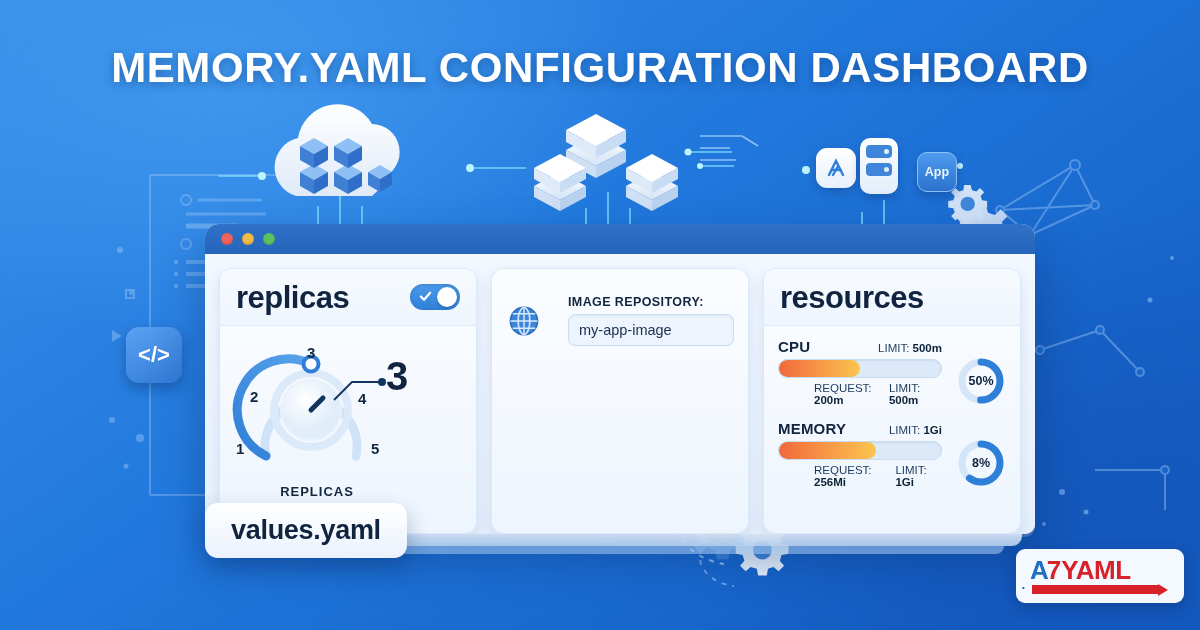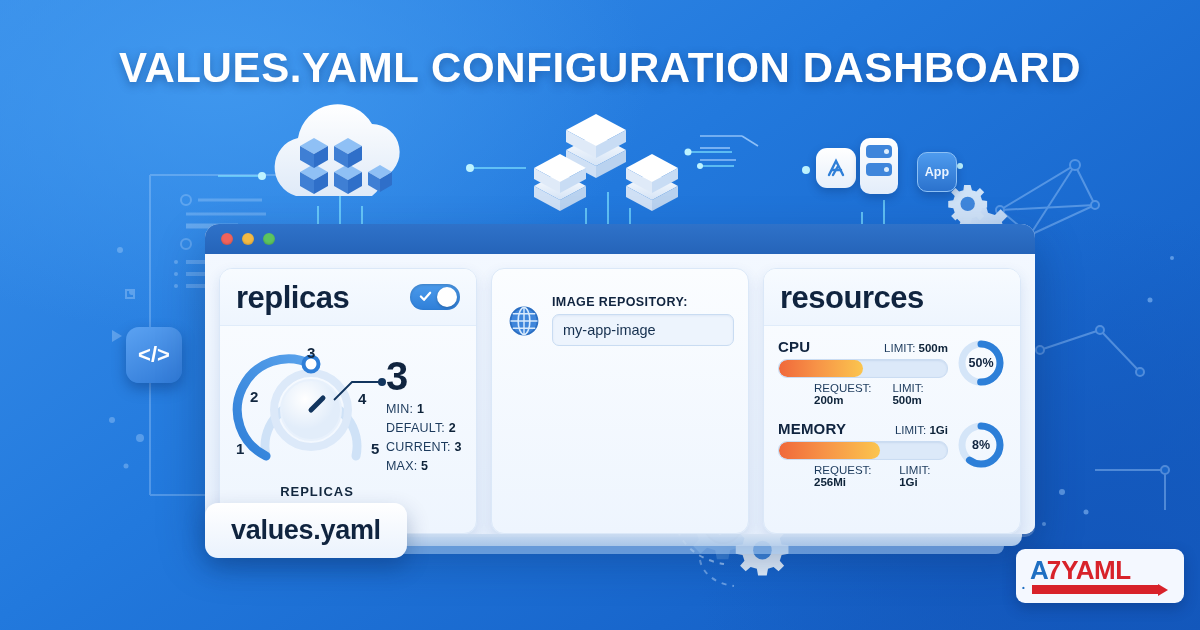--- a/index.html
+++ b/index.html
@@ -66,30 +66,30 @@
   .knobsvg{position:absolute;left:-4px;top:2px;}
   .scale-num{position:absolute;font-size:15px;font-weight:bold;color:#11263f;}
   .replicas-caption{position:absolute;left:8px;top:148px;width:150px;text-align:center;
     font-size:13px;font-weight:bold;letter-spacing:1px;color:#13283f;}
   .bigval{position:absolute;left:152px;top:20px;font-size:40px;font-weight:bold;color:#10243f;line-height:1;}
   .stats{position:absolute;left:152px;top:66px;}
   .stats div{font-size:12.5px;color:#1c3a5c;margin-bottom:5px;letter-spacing:.2px;}
   .stats b{color:#0d2238;}
 
   
-  .fieldrow{display:flex;align-items:center;gap:10px;margin-top:4px;}
+  .fieldrow{display:flex;align-items:center;gap:26px;margin-top:4px;}
   .ficon{width:36px;height:36px;flex:none;}
   .fcol{flex:1;min-width:0;}
   .flabel{font-size:12.5px;font-weight:bold;color:#10243f;letter-spacing:.4px;margin-bottom:5px;}
   .finput{height:30px;border-radius:7px;border:1px solid #c9dcf2;background:#edf4fd;
     display:flex;align-items:center;padding:0 10px;font-size:14.5px;color:#16304f;
     box-shadow:inset 0 1px 2px rgba(40,90,160,.08);}
 
   
-  .res-block{display:flex;align-items:flex-start;gap:8px;margin-bottom:4px;}
+  .res-block{display:flex;align-items:flex-end;gap:14px;margin-bottom:4px;}
   .res-main{flex:1;min-width:0;}
   .res-top{display:flex;justify-content:space-between;align-items:baseline;margin-bottom:4px;}
   .res-name{font-size:15px;font-weight:bold;color:#10243f;letter-spacing:.2px;}
   .res-lim{font-size:11.5px;color:#1c3a5c;}
   .res-lim b{color:#0d2238;}
   .bar{height:17px;border-radius:9px;background:#dce9f9;border:1px solid #cadcf2;overflow:hidden;
     box-shadow:inset 0 1px 2px rgba(40,90,160,.10);}
   .bar .fill{height:100%;border-radius:9px;background:linear-gradient(90deg,#f0683a 0%,#f79347 45%,#fbc54e 100%);}
   .res-bot{display:flex;justify-content:space-between;margin-top:4px;padding-left:36px;}
   .res-bot span{font-size:11.5px;color:#1c3a5c;}
@@ -303,21 +303,21 @@
       <path d="M-8 1 l6 7 l12 -14" stroke="#ffffff" stroke-width="5" fill="none" stroke-linecap="round" stroke-linejoin="round"></path>
     </g>
     <g transform="translate(768,552) scale(.62)">
       <path d="M0,-34 L9,-31 L17,-39 L26,-30 L19,-22 L22,-12 L33,-11 L33,3 L22,5 L19,14 L26,22 L17,31 L9,24 L0,27 L-2,38 L-16,38 L-18,27 L-28,24 L-36,31 L-45,22 L-38,14 L-41,5 L-52,3 L-52,-11 L-41,-12 L-38,-22 L-45,-30 L-36,-39 L-28,-31 L-18,-34 L-16,-45 L-2,-45 Z" fill="#e2eefb"></path>
       <circle cx="-9" cy="-3" r="15" fill="#3f86db"></circle>
     </g>
     <path d="M676 520 a60 46 0 0 0 48 44" stroke="#bcdcff" stroke-width="2" fill="none" stroke-dasharray="5 6" opacity=".7"></path>
     <path d="M700 560 a40 30 0 0 0 34 26" stroke="#bcdcff" stroke-width="2" fill="none" stroke-dasharray="5 6" opacity=".5"></path>
   </svg>
 
-  <div class="title">VALUES.YAML CONFIGURATION DASHBOARD</div>
+  <div class="title">MEMORY.YAML CONFIGURATION DASHBOARD</div>
 
   <div style="position:absolute;left:126px;top:327px;width:56px;height:56px;border-radius:13px;
               background:linear-gradient(150deg,#5ba2f2,#2f79d6);box-shadow:0 6px 14px rgba(5,35,90,.35);
               display:flex;align-items:center;justify-content:center;">
     <span style="color:#fff;font-size:22px;font-weight:bold;font-family:'Liberation Sans',sans-serif;">&lt;/&gt;</span>
   </div>
 
   <div class="tiles" style="left:816px;top:148px;">
     <div style="width:40px;height:40px;border-radius:11px;background:linear-gradient(180deg,#ffffff,#e7f0fb);
                 box-shadow:0 4px 10px rgba(5,35,90,.28);display:flex;align-items:center;justify-content:center;">
@@ -395,26 +395,20 @@
             </svg>
 
             <span class="scale-num" style="left:2px;top:104px;">1</span>
             <span class="scale-num" style="left:16px;top:52px;">2</span>
             <span class="scale-num" style="left:73px;top:8px;">3</span>
             <span class="scale-num" style="left:124px;top:54px;">4</span>
             <span class="scale-num" style="left:137px;top:104px;">5</span>
 
             <div class="bigval">3</div>
 
-            <div class="stats">
-              <div><span>MIN:</span> <b>1</b></div>
-              <div><span>DEFAULT:</span> <b>2</b></div>
-              <div><span>CURRENT:</span> <b>3</b></div>
-              <div><span>MAX:</span> <b>5</b></div>
-            </div>
 
             <div class="replicas-caption">REPLICAS</div>
           </div>
         </div>
       </div>
 
       <div class="card">
         <div class="card-body" style="padding-top:22px;">
 
           <div class="fieldrow">

